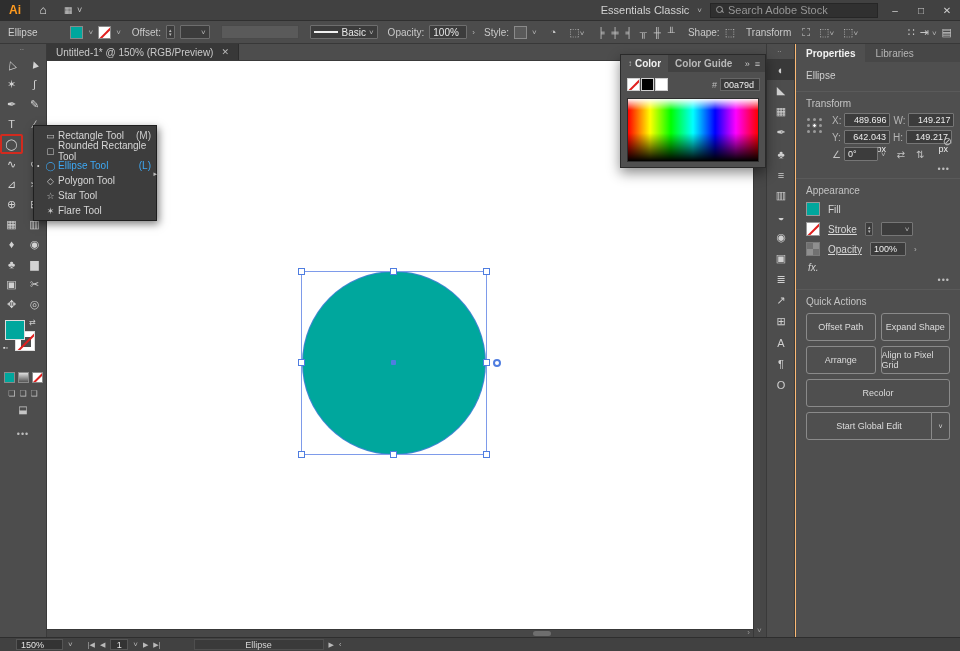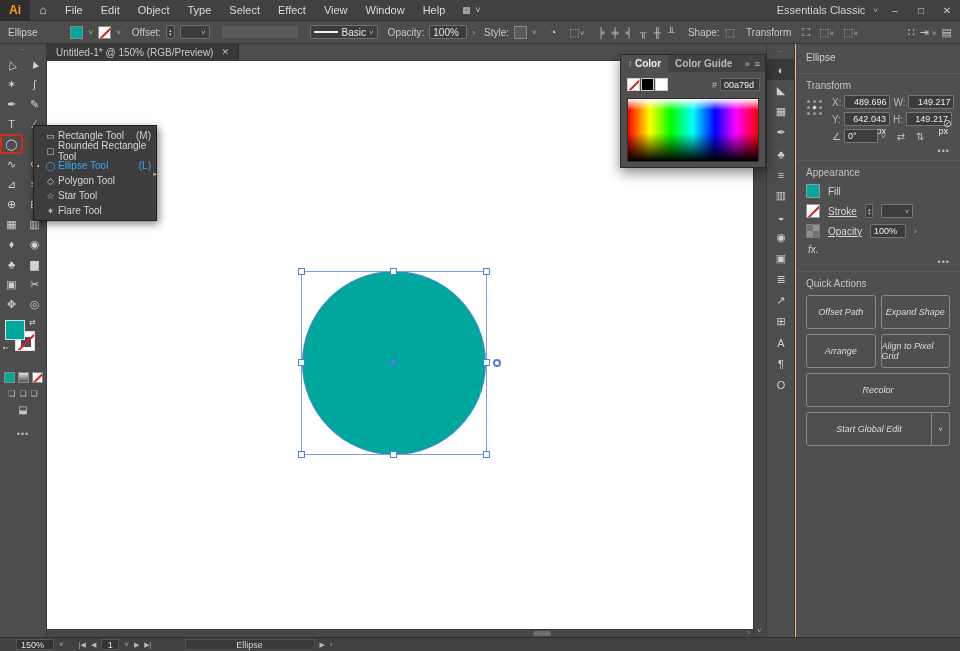--- a/index.html
+++ b/index.html
@@ -166,22 +166,22 @@
   .more { text-align:right; color:#bdbdbd; letter-spacing:1px; font-size:9px; margin:2px 0; }
   .aprow { display:flex; align-items:center; gap:8px; margin:6px 0; }
   .apsw { width:14px; height:14px; border:1px solid #999; background:#00A79D; flex:0 0 auto; }
   .apsw.none { background:#fff; position:relative; overflow:hidden; }
   .apsw.none::after { content:""; position:absolute; left:-2px; top:5px; width:20px; height:2px;
                       background:#e0201f; transform:rotate(-45deg); }
   .apsw.checker { background:conic-gradient(#bbb 25%, #888 0 50%, #bbb 0 75%, #888 0); opacity:.6; }
   .aplink { color:#d8d8d8; text-decoration:underline; }
   .fx { font-style:italic; color:#d0d0d0; margin:4px 0 0 2px; }
   .qa-grid { display:grid; grid-template-columns:1fr 1fr; gap:5px; margin-top:6px; }
-  .qbtn { height:34px; border:1px solid #8a8a8a; border-radius:3px; color:#dcdcdc;
-          display:flex; align-items:center; justify-content:center; font-size:9px; background:transparent;font-style:italic; }
+  .qbtn { height:28px; border:1px solid #8a8a8a; border-radius:3px; color:#dcdcdc;
+          display:flex; align-items:center; justify-content:center; font-size:9px; background:transparent; }
   .qa-full { margin-top:5px; } .qa-split { display:flex; gap:0; margin-top:5px; }
   .qa-split .qbtn.mainb { flex:1; border-radius:3px 0 0 3px; }
   .qa-split .qbtn.ddb { width:18px; border-left:none; border-radius:0 3px 3px 0; font-size:7px; }
 
   
   .statusbar { position:absolute; left:0; top:637px; width:766px; height:14px; background:#414141;
                border-top:1px solid #2e2e2e; display:flex; align-items:center; gap:5px;
                padding-left:16px; font-size:9px; color:#c9c9c9; }
   .stfield { background:#333; border:1px solid #555; height:11px; line-height:10px; padding:0 4px; color:#e4e4e4; }
   .navic { font-size:7px; color:#b9b9b9; }
@@ -190,35 +190,28 @@
   .bottomsliver { position:absolute; left:766px; top:637px; right:0; height:14px; background:#414141; border-top:1px solid #2e2e2e; }
 </style>
 </head>
 <body>
 
 <div id="root">
 
   <div class="menubar">
     <div class="ai-logo">Ai</div>
     <div class="home-ic">⌂</div>
-    <div id="menus" style="display:flex;">
-        <span class="menu-item">File</span>
-        <span class="menu-item">Edit</span>
-        <span class="menu-item">Object</span>
-        <span class="menu-item">Type</span>
-        <span class="menu-item">Select</span>
-        <span class="menu-item">Effect</span>
-        <span class="menu-item">View</span>
-        <span class="menu-item">Window</span>
-        <span class="menu-item">Help</span>
-      </div>
     <span class="arrange-ic">▦ ˅</span>
     <div class="mb-right">
       <span class="workspace">Essentials Classic</span>
       <span class="dd">˅</span>
+      <div class="searchbox">
+        <span class="mag"></span>
+        <span>Search Adobe Stock</span>
+      </div>
       <span class="winbtn">–</span>
       <span class="winbtn">□</span>
       <span class="winbtn">✕</span>
     </div>
   </div>
 
   <div class="controlbar">
     <span class="cb-label">Ellipse</span>
     <span class="sw" style="margin-left:28px"></span>
     <span class="dd">˅</span>
@@ -476,20 +469,24 @@
         <div class="dock-ic">≣</div>
         <div class="dock-ic">↗</div>
         <div class="dock-ic">⊞</div>
         <div class="dock-ic">A</div>
         <div class="dock-ic">¶</div>
         <div class="dock-ic">O</div>
       </div>
   </div>
 
   <div class="props">
+    <div class="pr-tabs">
+      <div class="pr-tab active">Properties</div>
+      <div class="pr-tab">Libraries</div>
+    </div>
     <div class="pr-body">
       <div class="pr-objtype">Ellipse</div>
       <div class="pr-div"></div>
       <div class="pr-sect">Transform</div>
 
       <div class="tf">
         <div class="refgrid">
           <i></i>
             <i></i>
             <i></i>
@@ -562,21 +559,21 @@
       <div class="qa-split">
         <div class="qbtn mainb">
             <span>Start Global Edit</span>
           </div>
         <div class="qbtn ddb">˅</div>
       </div>
     </div>
   </div>
 
   <div class="statusbar">
-    <span class="stfield" style="width:38px">150%</span>
+    <span class="stfield" style="width:47px">150%</span>
     <span class="dd">˅</span>
     <span class="navic" style="margin-left:10px">|◀</span>
     <span class="navic">◀</span>
     <span class="stfield" style="width:18px;text-align:center">1</span>
     <span class="dd">˅</span>
     <span class="navic">▶</span>
     <span class="navic">▶|</span>
     <span class="toolwell">Ellipse</span>
     <span class="navic">▶</span>
     <span class="navic">‹</span>

